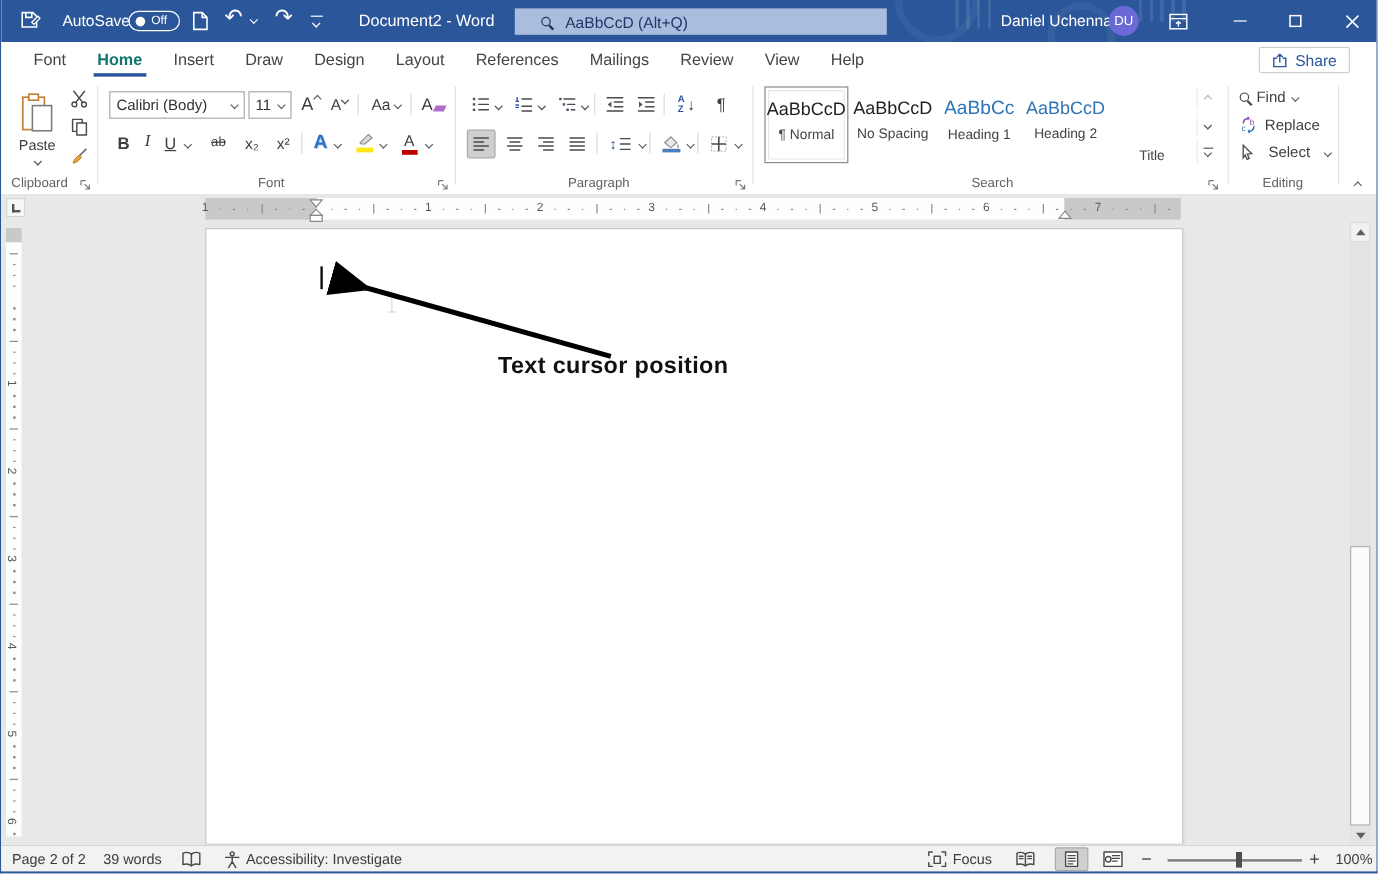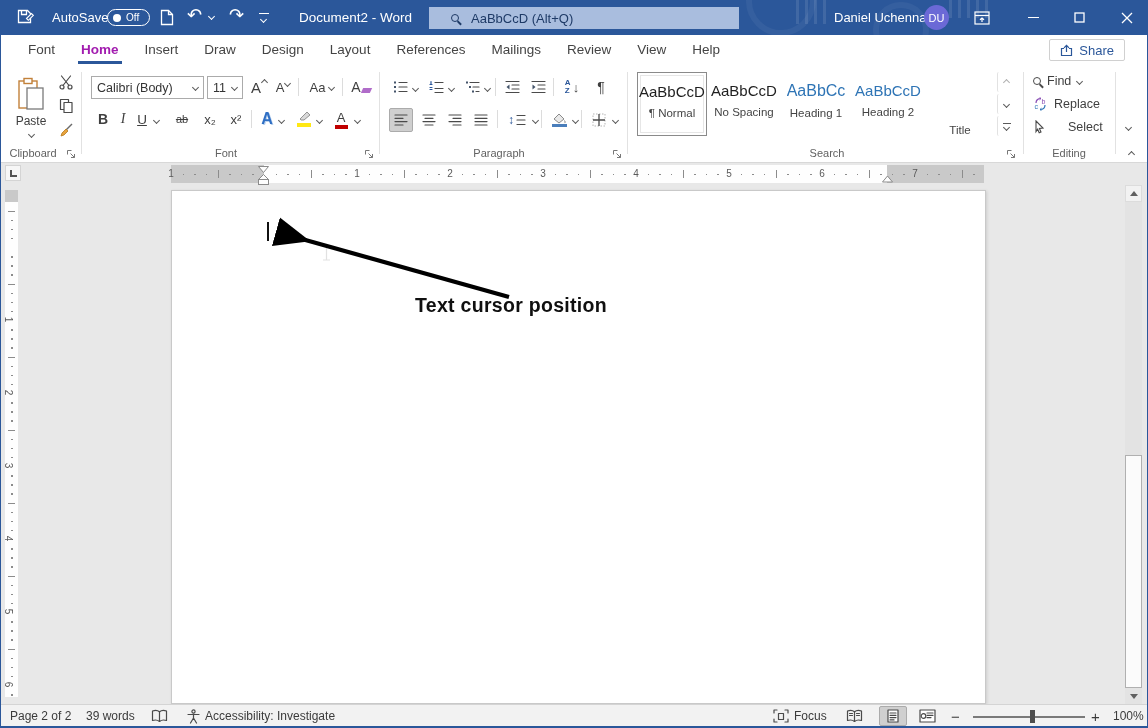--- a/index.html
+++ b/index.html
@@ -21,21 +21,21 @@
   .mag{display:inline-block;width:8px;height:8px;border:1.5px solid currentColor;border-radius:50%;position:relative;}
   .mag::after{content:"";position:absolute;width:5px;height:1.5px;background:currentColor;transform:rotate(45deg);right:-4px;bottom:-2px;}
   #searchbox{position:absolute;left:428px;top:7px;width:310px;height:22px;background:#a9bdde;color:#1e3a66;
              display:flex;align-items:center;gap:12px;padding-left:22px;font-size:13px;}
   .avatar{position:absolute;left:923px;top:5px;width:25px;height:25px;border-radius:50%;background:#6b69d6;color:#fff;
           font-size:11px;display:flex;align-items:center;justify-content:center;}
   .winbtn{position:absolute;top:0;width:45px;height:35px;display:flex;align-items:center;justify-content:center;}
   
   #tabrow{position:absolute;left:0;top:35px;width:100%;height:29px;background:#fff;display:flex;align-items:stretch;padding-left:14px;font-size:13.5px;color:#444;}
   .tab{display:flex;align-items:center;padding:0 13px;position:relative;cursor:default;}
-  .tab.active{color:#a21caf;font-weight:700;}
+  .tab.active{color:#0f766e;font-weight:700;}
   .tab.active::after{content:"";position:absolute;left:10px;right:10px;bottom:0;height:3px;background:#2b579a;}
   #sharebtn{position:absolute;right:22px;top:4px;height:22px;border:1px solid #d0d0d0;border-radius:2px;background:#fff;
             display:flex;align-items:center;gap:6px;padding:0 10px;color:#2b579a;font-size:13px;}
   
   #ribbon{position:absolute;left:0;top:64px;width:100%;height:99px;background:#fff;border-bottom:1px solid #d8d8d8;font-size:12px;}
   .gdiv{position:absolute;top:8px;height:82px;width:1px;background:#e2e2e2;}
   .glabel{position:absolute;top:83px;font-size:11px;color:#616161;text-align:center;}
   .launcher{position:absolute;top:84px;width:12px;height:12px;}
   .sep{position:absolute;width:1px;height:18px;background:#dcdcdc;}
   .rbtn{position:absolute;display:flex;align-items:center;justify-content:center;border-radius:2px;color:#3f3f3f;}
@@ -439,21 +439,21 @@
       <svg width="15" height="14" viewBox="0 0 15 14">
         <path d="M3 6C3 3.2 5 1.5 8 1.5" stroke="#8a4fb5" fill="none" stroke-width="1.2"></path>
         <path d="M8 1.5L6.5 0.2M8 1.5L6.5 2.8" stroke="#8a4fb5" fill="none" stroke-width="1"></path>
         <text x="8.5" y="7" font-size="7" fill="#8a4fb5" font-family="Liberation Sans">b</text>
         <path d="M12 8c0 2.8-2 4.5-5 4.5" stroke="#2e74b5" fill="none" stroke-width="1.2"></path>
         <path d="M7 12.5l1.5-1.3M7 12.5l1.5 1.3" stroke="#2e74b5" fill="none" stroke-width="1"></path>
         <text x="1.5" y="12" font-size="7" fill="#2e74b5" font-family="Liberation Sans">c</text>
       </svg>
       <span>Replace</span>
     </div>
-    <div class="rbtn" style="left:1032px;top:54px;height:18px;gap:23px;font-size:12.5px;">
+    <div class="rbtn" style="left:1032px;top:54px;height:18px;gap:12px;font-size:12.5px;">
       <svg width="12" height="14" viewBox="0 0 12 14">
         <path d="M3 1l7 7-3.6.4 1.6 3.6-1.8.8-1.6-3.6L3 11.6z" stroke="#4a4a4a" fill="none" stroke-width="1.1"></path>
       </svg>
       <span>Select</span>
       <span class="chv"></span>
     </div>
     <div class="glabel" style="left:1026px;width:84px;">Editing</div>
 
     <span class="chv up abs" style="left:1128px;top:88px;"></span>
   </div>

